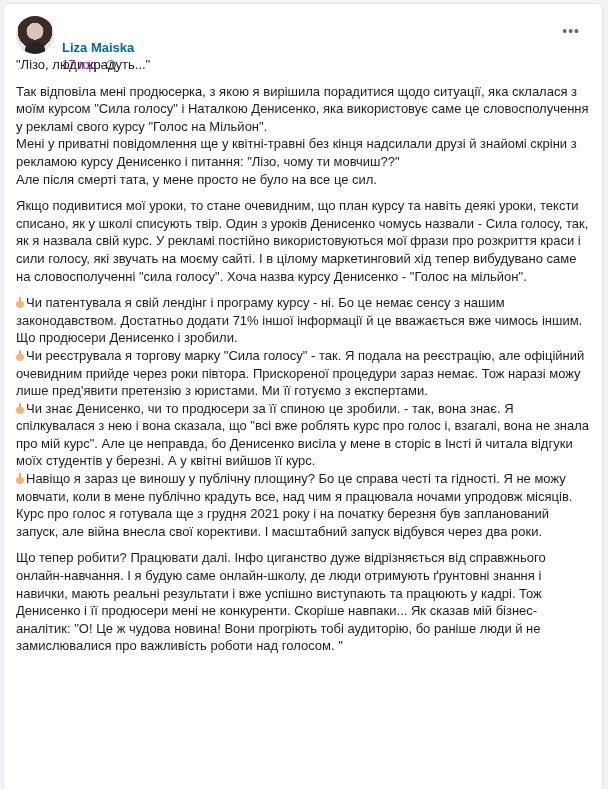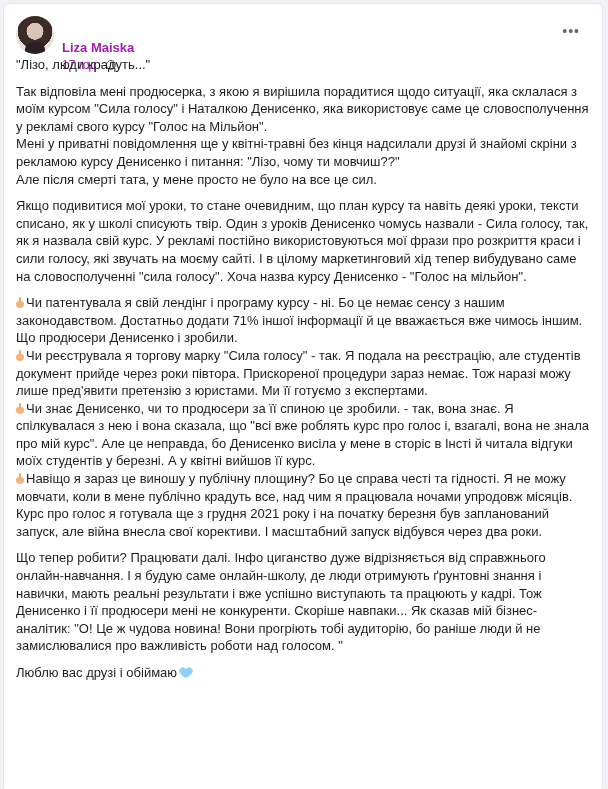--- a/index.html
+++ b/index.html
@@ -24,21 +24,21 @@
   .avatar {
     width: 38px; height: 38px; border-radius: 50%;
     background: radial-gradient(circle at 50% 40%, #d9c4b8 0 28%, #3b2a26 29% 58%, #e8e2df 59%);
     position: relative; overflow: hidden;
   }
   .avatar::after {
     content: ""; position: absolute; left: 9px; top: 26px;
     width: 20px; height: 14px; border-radius: 50% 50% 0 0; background: #2a2222;
   }
   .meta { margin-left: 8px; display: flex; flex-direction: column; }
-  .author { font-weight: bold; font-size: 13px; color: #a21caf; line-height: 17px; margin-top: 42px; }
+  .author { font-weight: bold; font-size: 13px; color: #0369a1; line-height: 17px; margin-top: 42px; }
   .time-row { display: flex; align-items: center; font-size: 12px; color: #a21caf; line-height: 16px; margin-top: 1px; }
   .dot { margin: 0 3px; }
   .globe {
     width: 10px; height: 10px; border-radius: 50%;
     border: 1.3px solid #65676b; box-sizing: border-box; position: relative;
   }
   .globe::before { content:""; position:absolute; left:2px; top:0; width:3px; height:8px; border-right:1px solid #65676b; border-radius:50%; }
   .more {
     position: absolute; right: 22px; top: 22px;
     font-size: 14px; letter-spacing: 1px; color: #65676b; cursor: pointer; line-height: 10px;
@@ -85,20 +85,19 @@
   <div class="more">•••</div>
 
   <div class="body">
     <p>"Лізо, люди крадуть..."</p>
     <p>Так відповіла мені продюсерка, з якою я вирішила порадитися щодо ситуації, яка склалася з моїм курсом "Сила голосу" і Наталкою Денисенко, яка використовує саме це словосполучення у рекламі свого курсу "Голос на Мільйон".
 Мені у приватні повідомлення ще у квітні-травні без кінця надсилали друзі й знайомі скріни з рекламою курсу Денисенко і питання: "Лізо, чому ти мовчиш??"
 Але після смерті тата, у мене просто не було на все це сил.</p>
     <p>Якщо подивитися мої уроки, то стане очевидним, що план курсу та навіть деякі уроки, тексти списано, як у школі списують твір. Один з уроків Денисенко чомусь назвали - Сила голосу, так, як я назвала свій курс. У рекламі постійно використовуються мої фрази про розкриття краси і сили голосу, які звучать на моєму сайті. І в цілому маркетинговий хід тепер вибудувано саме на словосполученні "сила голосу". Хоча назва курсу Денисенко - "Голос на мільйон".</p>
     <p style="white-space:normal">
       <span><span class="emoji-point"></span><span>Чи патентувала я свій лендінг і програму курсу - ні. Бо це немає сенсу з нашим законодавством. Достатньо додати 71% іншої інформації й це вважається вже чимось іншим. Що продюсери Денисенко і зробили.</span></span><br>
-      <span><span class="emoji-point"></span><span>Чи реєструвала я торгову марку "Сила голосу" - так. Я подала на реєстрацію, але студентів документ прийде через роки півтора. Прискореної процедури зараз немає. Тож наразі можу лише пред'явити претензію з юристами. Ми її готуємо з експертами.</span></span><br>
+      <span><span class="emoji-point"></span><span>Чи реєструвала я торгову марку "Сила голосу" - так. Я подала на реєстрацію, але офіційний очевидним прийде через роки півтора. Прискореної процедури зараз немає. Тож наразі можу лише пред'явити претензію з юристами. Ми її готуємо з експертами.</span></span><br>
       <span><span class="emoji-point"></span><span>Чи знає Денисенко, чи то продюсери за її спиною це зробили. - так, вона знає. Я спілкувалася з нею і вона сказала, що "всі вже роблять курс про голос і, взагалі, вона не знала про мій курс". Але це неправда, бо Денисенко висіла у мене в сторіс в Інсті й читала відгуки моїх студентів у березні. А у квітні вийшов її курс.</span></span><br>
       <span><span class="emoji-point"></span><span>Навіщо я зараз це виношу у публічну площину? Бо це справа честі та гідності. Я не можу мовчати, коли в мене публічно крадуть все, над чим я працювала ночами упродовж місяців. Курс про голос я готувала ще з грудня 2021 року і на початку березня був запланований запуск, але війна внесла свої корективи. І масштабний запуск відбувся через два роки.</span></span>
     </p>
     <p>Що тепер робити? Працювати далі. Інфо циганство дуже відрізняється від справжнього онлайн-навчання. І я будую саме онлайн-школу, де люди отримують ґрунтовні знання і навички, мають реальні результати і вже успішно виступають та працюють у кадрі. Тож Денисенко і її продюсери мені не конкуренти. Скоріше навпаки... Як сказав мій бізнес-аналітик: "О! Це ж чудова новина! Вони прогріють тобі аудиторію, бо раніше люди й не замислювалися про важливість роботи над голосом. "</p>
-    <p><span>Люблю вас друзі і обіймаю</span><span class="heart"></span></p>
   </div>
 </div>
 
 </body></html>

